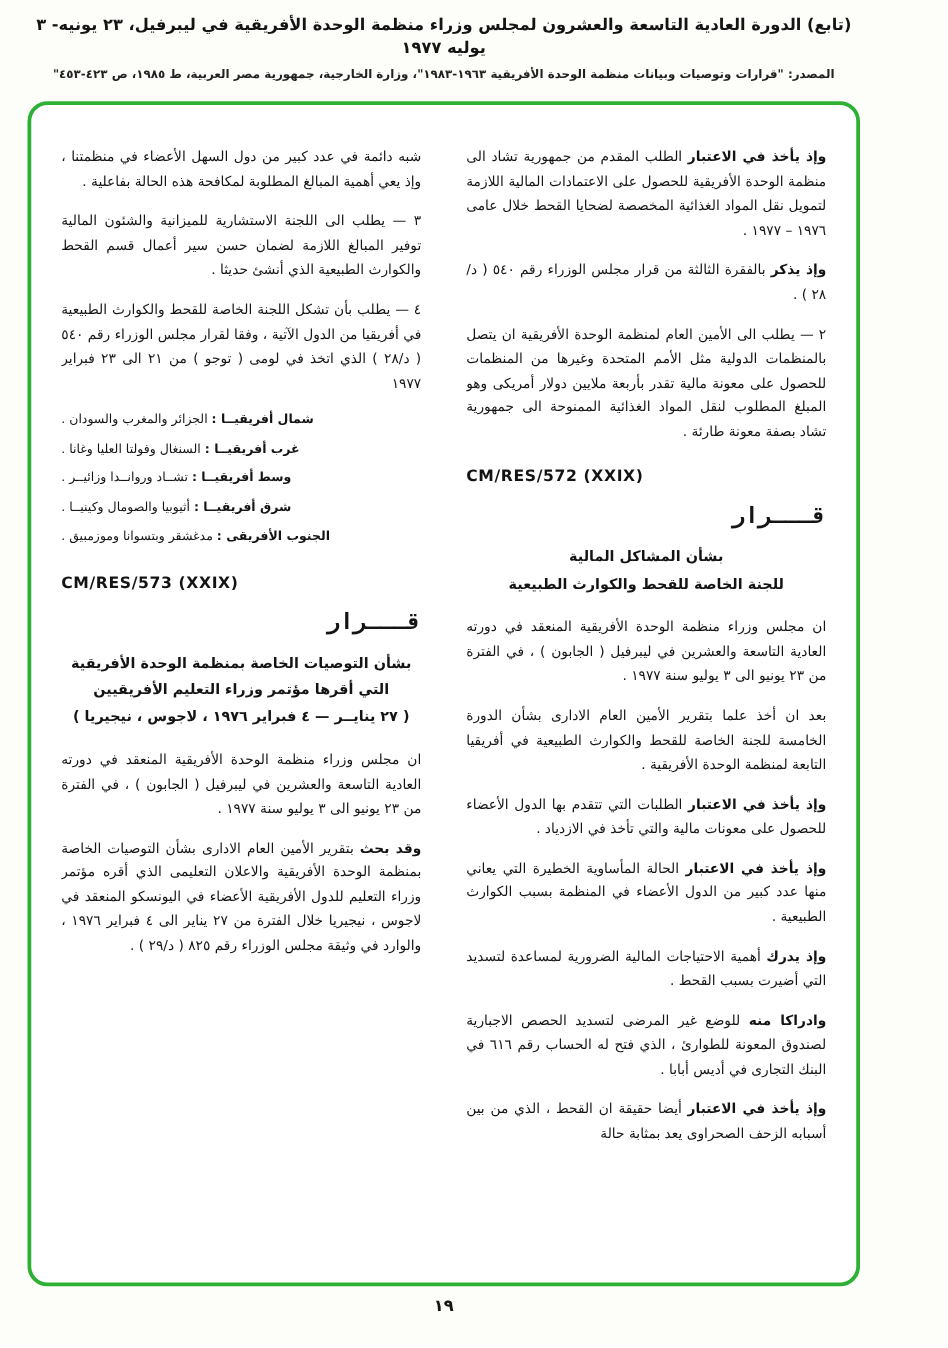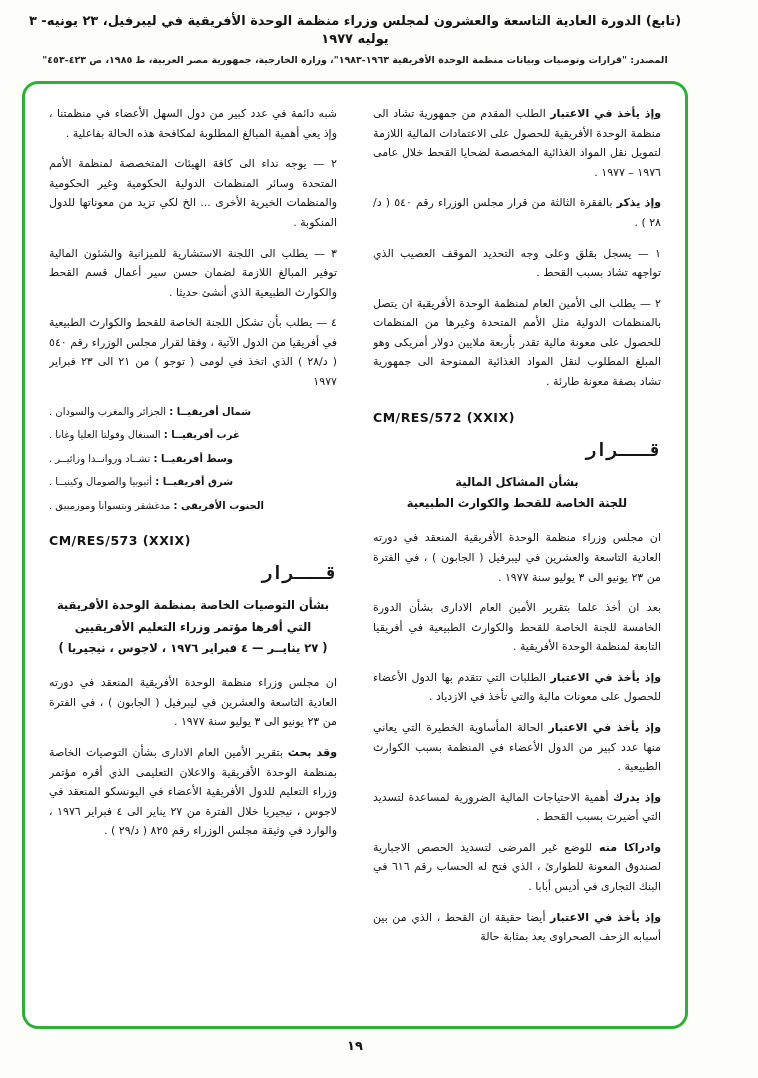--- a/index.html
+++ b/index.html
@@ -21,21 +21,21 @@
     border: 3px solid #2cb134;
     border-radius: 16px;
     background: #ffffff;
     padding: 20px 24px 10px;
     overflow: hidden;
   }
   .columns { display: flex; direction: rtl; gap: 36px; height: 100%; }
   .col { flex: 1; direction: rtl; overflow: hidden; }
 
   .para {
-    margin: 0 0 11px; font-size: 11px; line-height: 1.78;
+    margin: 12px 0 11px; font-size: 11px; line-height: 1.78;
     text-align: justify;
   }
   .lead { font-weight: bold; }
   .region {
     margin: 0 16px 5px 0; font-size: 10px; line-height: 1.85;
     text-align: left;
   }
   .code {
     direction: ltr; text-align: left;
     font-weight: bold; font-size: 12.5px; letter-spacing: 0.5px;
@@ -56,38 +56,36 @@
     <p class="header-line1">(تابع) الدورة العادية التاسعة والعشرون لمجلس وزراء منظمة الوحدة الأفريقية في ليبرفيل، ٢٣ يونيه- ٣ يوليه ١٩٧٧</p>
     <p class="header-line2">المصدر: "قرارات وتوصيات وبيانات منظمة الوحدة الأفريقية ١٩٦٣-١٩٨٣"، وزارة الخارجية، جمهورية مصر العربية، ط ١٩٨٥، ص ٤٢٣-٤٥٣"</p>
   </div>
 
   <div class="content-box" style="border-color: rgb(44, 177, 52);">
     <div class="columns">
 
       <div class="col">
         <p class="para"><b class="lead">وإذ يأخذ في الاعتبار</b><span> الطلب المقدم من جمهورية تشاد الى منظمة الوحدة الأفريقية للحصول على الاعتمادات المالية اللازمة لتمويل نقل المواد الغذائية المخصصة لضحايا القحط خلال عامى ١٩٧٦ – ١٩٧٧ .</span></p>
         <p class="para"><b class="lead">وإذ يذكر</b><span> بالفقرة الثالثة من قرار مجلس الوزراء رقم ٥٤٠ ( د/٢٨ ) .</span></p>
-        <p class="para"><b class="lead"></b><span>١ — يسجل بقلق وعلى وجه التحديد الموقف العصيب الذي تواجهه تشاد بسبب القحط .</span></p>
         <p class="para"><b class="lead"></b><span>٢ — يطلب الى الأمين العام لمنظمة الوحدة الأفريقية ان يتصل بالمنظمات الدولية مثل الأمم المتحدة وغيرها من المنظمات للحصول على معونة مالية تقدر بأربعة ملايين دولار أمريكى وهو المبلغ المطلوب لنقل المواد الغذائية الممنوحة الى جمهورية تشاد بصفة معونة طارئة .</span></p>
         <p class="code">CM/RES/572  (XXIX)</p>
         <p class="res-heading">قـــرار</p>
         <p class="res-title">بشأن المشاكل المالية</p>
         <p class="res-title title-end">للجنة الخاصة للقحط والكوارث الطبيعية</p>
         <p class="para"><b class="lead"></b><span>ان مجلس وزراء منظمة الوحدة الأفريقية المنعقد في دورته العادية التاسعة والعشرين في ليبرفيل ( الجابون ) ، في الفترة من ٢٣ يونيو الى ٣ يوليو سنة ١٩٧٧ .</span></p>
         <p class="para"><b class="lead"></b><span>بعد ان أخذ علما بتقرير الأمين العام الادارى بشأن الدورة الخامسة للجنة الخاصة للقحط والكوارث الطبيعية في أفريقيا التابعة لمنظمة الوحدة الأفريقية .</span></p>
         <p class="para"><b class="lead">وإذ يأخذ في الاعتبار</b><span> الطلبات التي تتقدم بها الدول الأعضاء للحصول على معونات مالية والتي تأخذ في الازدياد .</span></p>
         <p class="para"><b class="lead">وإذ يأخذ في الاعتبار</b><span> الحالة المأساوية الخطيرة التي يعاني منها عدد كبير من الدول الأعضاء في المنظمة بسبب الكوارث الطبيعية .</span></p>
         <p class="para"><b class="lead">وإذ يدرك</b><span> أهمية الاحتياجات المالية الضرورية لمساعدة لتسديد التي أضيرت بسبب القحط .</span></p>
         <p class="para"><b class="lead">وادراكا منه</b><span> للوضع غير المرضى لتسديد الحصص الاجبارية لصندوق المعونة للطوارئ ، الذي فتح له الحساب رقم ٦١٦ في البنك التجارى في أديس أبابا .</span></p>
         <p class="para"><b class="lead">وإذ يأخذ في الاعتبار</b><span> أيضا حقيقة ان القحط ، الذي من بين أسبابه الزحف الصحراوى يعد بمثابة حالة</span></p>
       </div>
 
       <div class="col">
         <p class="para"><b class="lead"></b><span>شبه دائمة في عدد كبير من دول السهل الأعضاء في منظمتنا ، وإذ يعي أهمية المبالغ المطلوبة لمكافحة هذه الحالة بفاعلية .</span></p>
-        <p class="para"><b class="lead"></b><span>٢ — يوجه نداء الى كافة الهيئات المتخصصة لمنظمة الأمم المتحدة وسائر المنظمات الدولية الحكومية وغير الحكومية والمنظمات الخيرية الأخرى ... الخ لكي تزيد من معوناتها للدول المنكوبة .</span></p>
         <p class="para"><b class="lead"></b><span>٣ — يطلب الى اللجنة الاستشارية للميزانية والشئون المالية توفير المبالغ اللازمة لضمان حسن سير أعمال قسم القحط والكوارث الطبيعية الذي أنشئ حديثا .</span></p>
         <p class="para"><b class="lead"></b><span>٤ — يطلب بأن تشكل اللجنة الخاصة للقحط والكوارث الطبيعية في أفريقيا من الدول الآتية ، وفقا لقرار مجلس الوزراء رقم ٥٤٠ ( د/٢٨ ) الذي اتخذ في لومى ( توجو ) من ٢١ الى ٢٣ فبراير ١٩٧٧</span></p>
         <p class="region"><b class="lead">شمال أفريقيــا :</b><span> الجزائر والمغرب والسودان .</span></p>
         <p class="region"><b class="lead">غرب أفريقيــا :</b><span> السنغال وفولتا العليا وغانا .</span></p>
         <p class="region"><b class="lead">وسط أفريقيــا :</b><span> تشــاد وروانــدا وزائيــر .</span></p>
         <p class="region"><b class="lead">شرق أفريقيــا :</b><span> أثيوبيا والصومال وكينيــا .</span></p>
         <p class="region"><b class="lead">الجنوب الأفريقى :</b><span> مدغشقر وبتسوانا وموزمبيق .</span></p>
         <p class="code">CM/RES/573  (XXIX)</p>
         <p class="res-heading">قـــرار</p>
         <p class="res-title">بشأن التوصيات الخاصة بمنظمة الوحدة الأفريقية</p>

